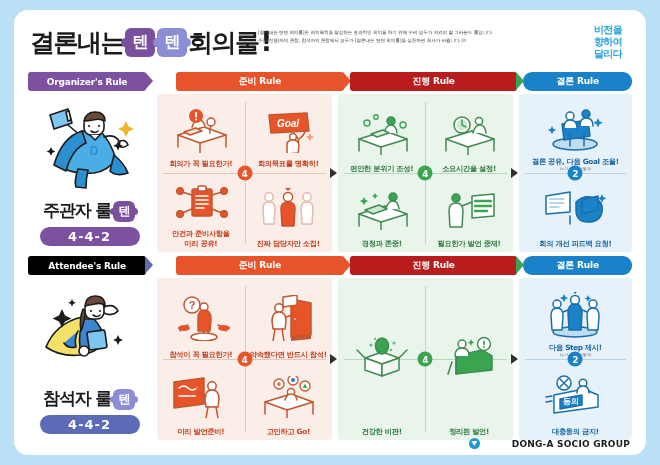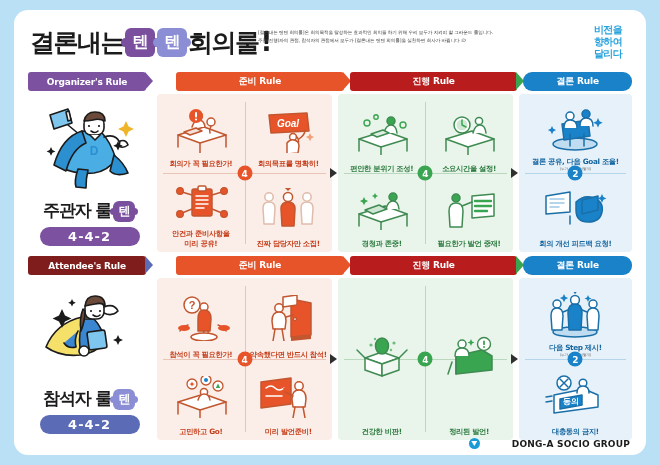--- a/index.html
+++ b/index.html
@@ -145,21 +145,21 @@
     border-bottom: 9.5px solid transparent;
     border-left: 8px solid currentColor;
   }
 
   .tab-who   { width: 124px; }
   .tab-prep  { width: 176px; }
   .tab-prog  { width: 176px; }
   .tab-concl { width: 114px; }
 
   .c-purple { background: #7c52a0; color: #7c52a0; }
-  .c-indigo { background: #7f1d1d; color: #5b6bb5; }
+  .c-indigo { background: #000000; color: #5b6bb5; }
   .c-orange { background: #e8542a; color: #e8542a; margin-left: 24px; }
   .c-green  { background: #b91c1c; color: #3aa551; }
   .c-blue   { background: #1a82c9; color: #1a82c9; border-radius: 9px; }
   .tab span { color: #fff; }
 
   
   .row-body {
     position: absolute;
     left: 14px;
     width: 604px;
@@ -734,57 +734,57 @@
               </g>
               <path d="M34 42 L54 40 L54 44 L34 46 Z" fill="#c2562f"></path>
             </svg>
           </div>
           <div class="cell-label lbl-orange">약속했다면 반드시 참석!</div>
         </div>
         <div class="cell">
           <div class="cell-art">
             <svg width="62" height="42" viewBox="0 0 62 42" aria-hidden="true">
               <g stroke="#c2562f" stroke-width="1.5" fill="none" stroke-linejoin="round" stroke-linecap="round">
-                <path d="M8 26 L34 18 L56 26 L30 34 Z" fill="#fff"></path>
-                <path d="M8 26 L8 38 M56 26 L56 38 M30 34 L30 42"></path>
-                <circle cx="34" cy="16" r="3.6" fill="#fff"></circle>
-                <path d="M28 24 q2 -6 6 -6 q5 0 6 6" fill="#fff"></path>
-              </g>
-              <g stroke="#c2562f" stroke-width="1.3" fill="#fff">
-                <circle cx="22" cy="8" r="5"></circle>
-                <circle cx="36" cy="4" r="5"></circle>
-                <circle cx="48" cy="10" r="5"></circle>
-              </g>
-              <g stroke="none">
-                <path d="M22 5.5 l.8 1.8 l1.8 .8 l-1.8 .8 l-.8 1.8 l-.8 -1.8 l-1.8 -.8 l1.8 -.8 z" fill="#e8542a"></path>
-                <circle cx="36" cy="4" r="2" fill="#1a82c9"></circle>
-                <path d="M48 7.5 l2.2 4.4 h-4.4 z" fill="#3aa551"></path>
-              </g>
-            </svg>
-          </div>
-          <div class="cell-label lbl-orange">고민하고 Go!</div>
-        </div>
-        <div class="cell">
-          <div class="cell-art">
-            <svg width="62" height="42" viewBox="0 0 62 42" aria-hidden="true">
-              <g stroke="#c2562f" stroke-width="1.5" fill="none" stroke-linejoin="round" stroke-linecap="round">
                 <path d="M4 6 L34 2 L34 28 L4 32 Z" fill="#e8542a"></path>
                 <path d="M9 12 q5 -4 9 0 q4 4 9 0" stroke="#fff"></path>
                 <path d="M9 20 h16" stroke="#fff"></path>
                 <circle cx="42" cy="10" r="4.2" fill="#fff"></circle>
                 <path d="M35 23 q0 -9 7 -9 q7 0 7 9 l-1 8 h-12 z" fill="#fff"></path>
                 <path d="M38 31 L36 42 M46 31 L48 42"></path>
                 <path d="M36 20 L28 16"></path>
               </g>
               <g fill="#e8542a" stroke="none">
                 <path d="M30 8 l1.4 3 l3 1.4 l-3 1.4 l-1.4 3 l-1.4 -3 l-3 -1.4 l3 -1.4 z"></path>
               </g>
             </svg>
           </div>
           <div class="cell-label lbl-orange">미리 발언준비!</div>
+        </div>
+        <div class="cell">
+          <div class="cell-art">
+            <svg width="62" height="42" viewBox="0 0 62 42" aria-hidden="true">
+              <g stroke="#c2562f" stroke-width="1.5" fill="none" stroke-linejoin="round" stroke-linecap="round">
+                <path d="M8 26 L34 18 L56 26 L30 34 Z" fill="#fff"></path>
+                <path d="M8 26 L8 38 M56 26 L56 38 M30 34 L30 42"></path>
+                <circle cx="34" cy="16" r="3.6" fill="#fff"></circle>
+                <path d="M28 24 q2 -6 6 -6 q5 0 6 6" fill="#fff"></path>
+              </g>
+              <g stroke="#c2562f" stroke-width="1.3" fill="#fff">
+                <circle cx="22" cy="8" r="5"></circle>
+                <circle cx="36" cy="4" r="5"></circle>
+                <circle cx="48" cy="10" r="5"></circle>
+              </g>
+              <g stroke="none">
+                <path d="M22 5.5 l.8 1.8 l1.8 .8 l-1.8 .8 l-.8 1.8 l-.8 -1.8 l-1.8 -.8 l1.8 -.8 z" fill="#e8542a"></path>
+                <circle cx="36" cy="4" r="2" fill="#1a82c9"></circle>
+                <path d="M48 7.5 l2.2 4.4 h-4.4 z" fill="#3aa551"></path>
+              </g>
+            </svg>
+          </div>
+          <div class="cell-label lbl-orange">고민하고 Go!</div>
         </div>
       </div>
     </div>
 
     <div class="panel panel-prog">
       <div class="flow-arrow" style="left:-8px"></div>
       <div class="vdiv vdiv-green"></div>
       <div class="hdiv hdiv-green"></div>
       <div class="num-badge nb-green">4</div>
       <div class="grid2">

